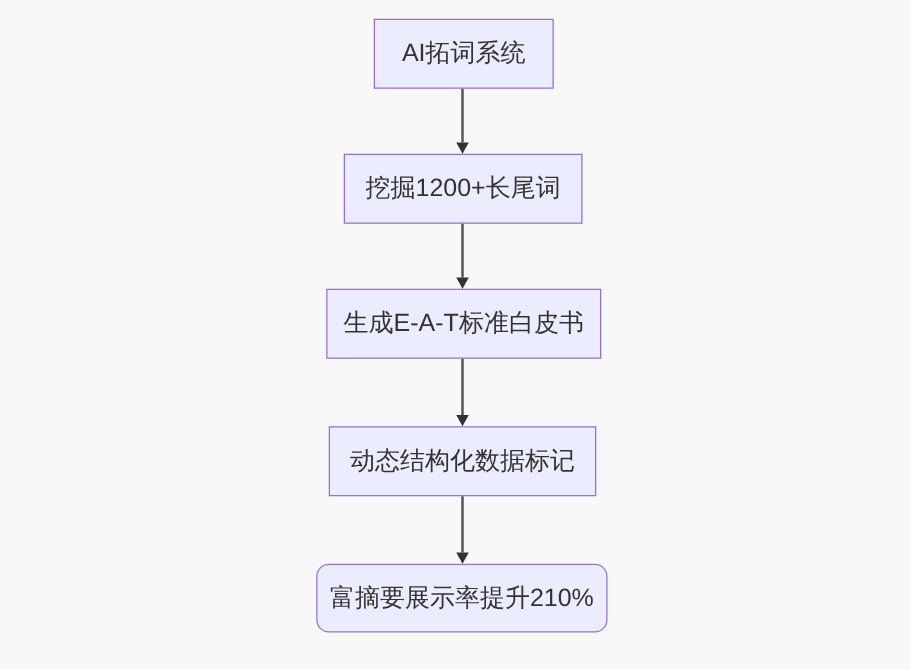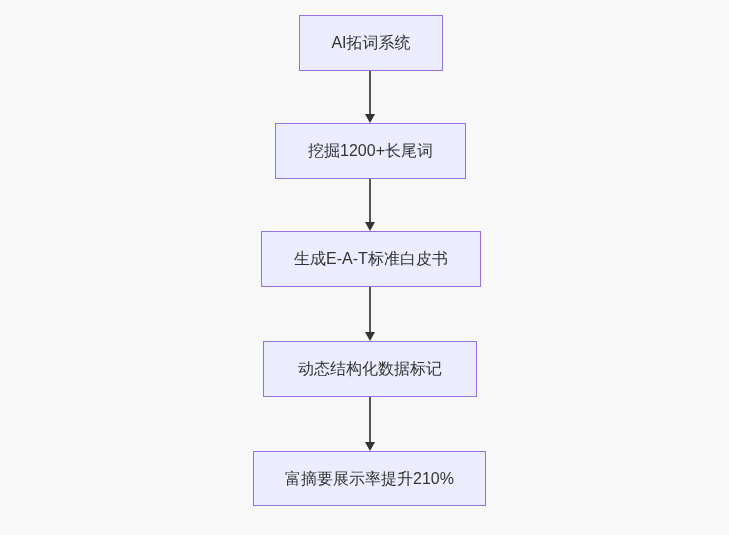--- a/index.html
+++ b/index.html
@@ -14,21 +14,21 @@
     background: var(--bg-color, #f8f8f8);
     font-family: "Liberation Sans", "DejaVu Sans", sans-serif;
     overflow: hidden;
   }
   .node {
     position: absolute;
     box-sizing: border-box;
     background: var(--node-fill, #ececff);
     border: 1px solid var(--node-border, #9370db);
     color: var(--text-color, #333333);
-    font-size: 16px;
+    font-size: 20px;
     display: flex;
     align-items: center;
     justify-content: center;
     text-align: center;
     line-height: 1.2;
   }
   .edge {
     position: absolute;
     width: 12px;
     display: flex;
@@ -62,21 +62,21 @@
   </div>
 
   <div class="node" style="left:261px; top:231px; width:220px; height:56px;">
     <span>生成E-A-T标准白皮书</span>
   </div>
 
   <div class="node" style="left:263px; top:341px; width:214px; height:56px;">
     <span>动态结构化数据标记</span>
   </div>
 
-  <div class="node" style="left:253px; top:451px; width:233px; height:55px;">
+  <div class="node" style="left:253px; top:451px; width:233px; height:55px;border-radius:10px;">
     <span>富摘要展示率提升210%</span>
   </div>
 
   <div class="edge" style="left:364px; top:71px;  height:52px;">
     <div class="edge-line"></div>
     <div class="edge-arrowhead"></div>
   </div>
 
   <div class="edge" style="left:364px; top:179px; height:52px;">
     <div class="edge-line"></div>

